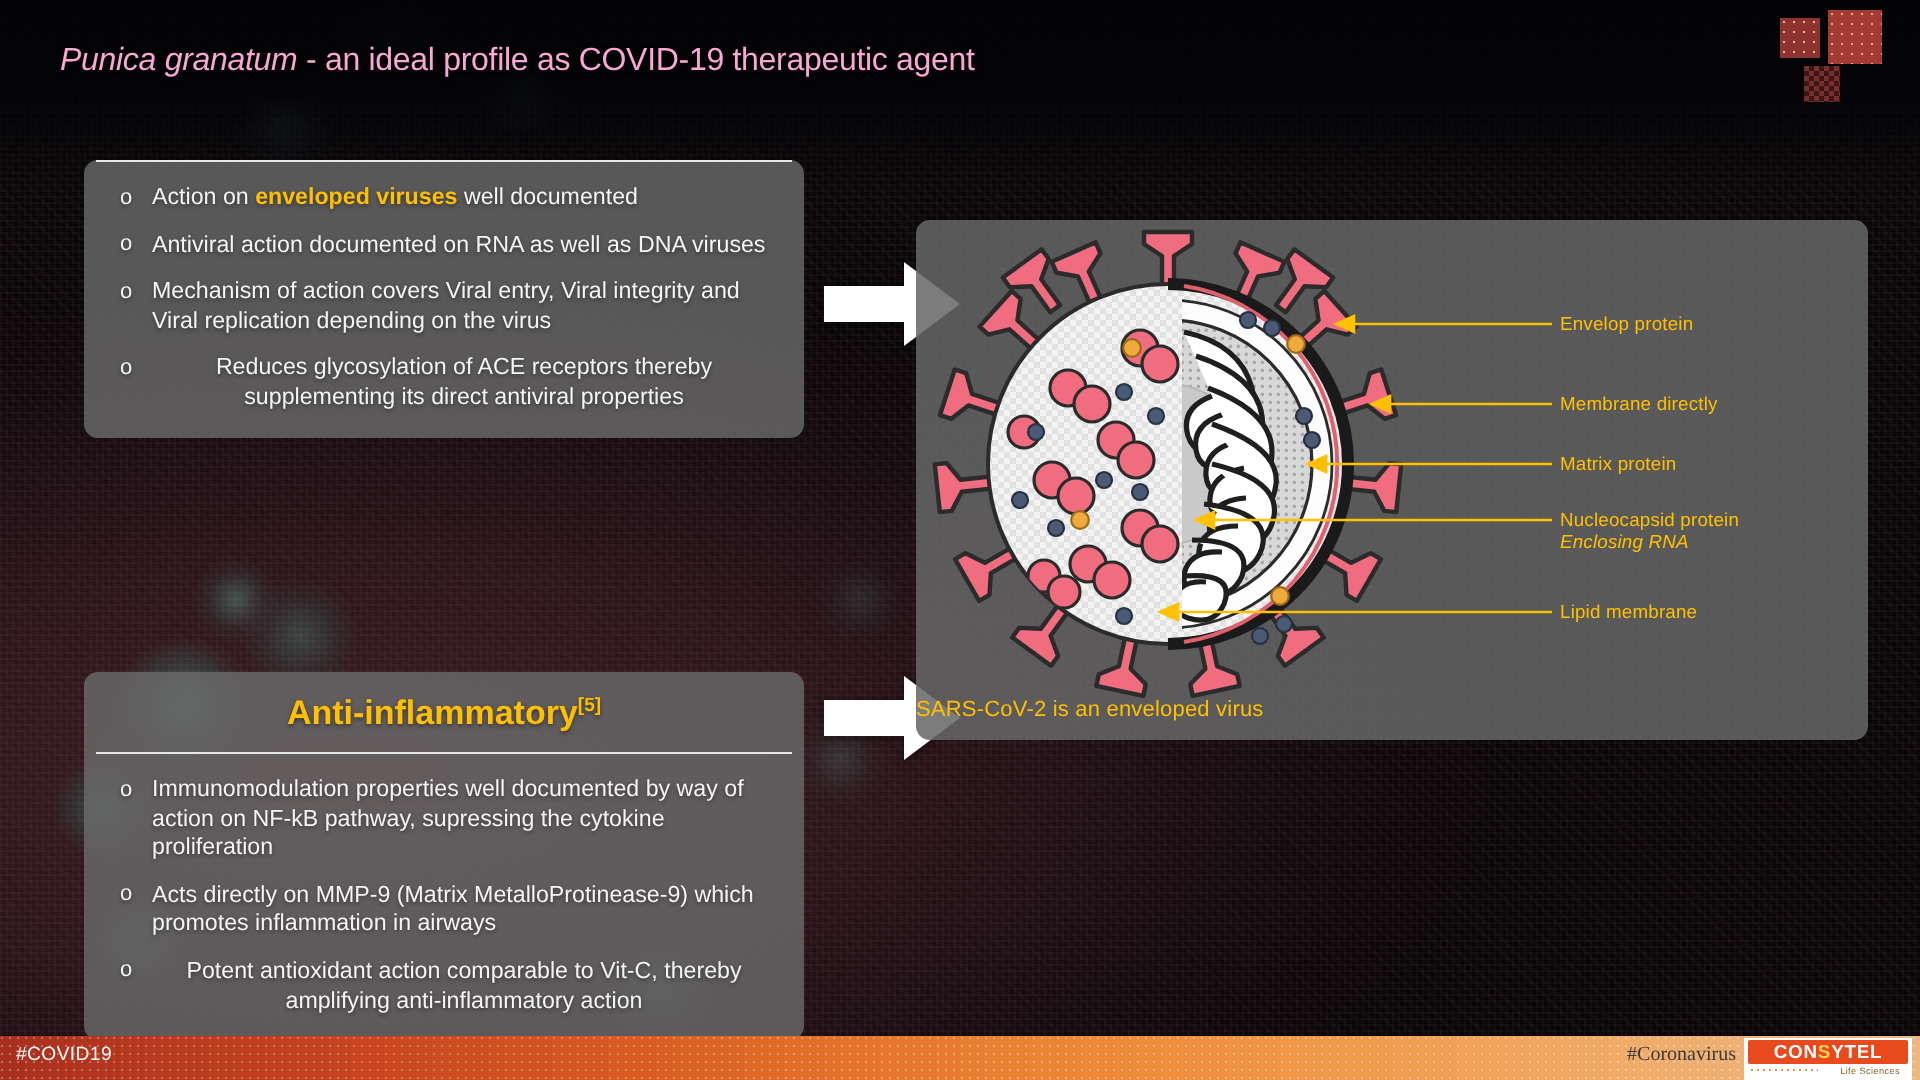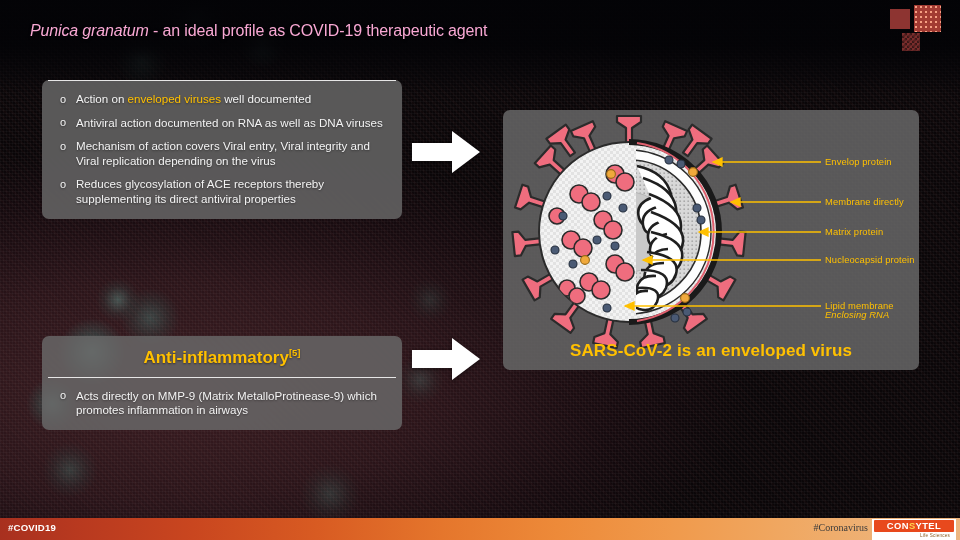--- a/index.html
+++ b/index.html
@@ -130,71 +130,70 @@
   ul.bullets { list-style: none; padding: 11px 14px 12px 16px; }
   ul.bullets li {
     position: relative;
     color: #f4f4f4;
     font-size: 11.6px;
     line-height: 14.6px;
     padding-left: 18px;
     margin-bottom: 9px;
     text-shadow: 0 1px 2px rgba(0,0,0,.4);
   }
-  ul.bullets li:last-child { margin-bottom: 0; }
+  ul.bullets li:last-child { margin-bottom: 0; text-align: center; }
   ul.bullets li::before {
     content: "o";
     position: absolute;
     left: 2px;
     top: -0.5px;
     font-size: 11px;
     color: #f4f4f4;
   }
-  .hl { color: #ffc000; font-weight: normal; }
+  .hl { color: #ffc000; font-weight: bold; }
 
   #panel-antiviral { left: 42px; top: 80px; width: 360px; }
   #panel-antiinflam { left: 42px; top: 336px; width: 360px; }
 
   
   .arrow { position: absolute; filter: drop-shadow(0 1px 2px rgba(0,0,0,.5)); }
   #arrow-1 { left: 412px; top: 131px; }
   #arrow-2 { left: 412px; top: 338px; }
 
   
   #panel-diagram {
     position: absolute;
-    left: 503px;
+    left: 458px;
     top: 110px;
-    width: 416px;
+    width: 476px;
     height: 260px;
     background: rgba(102,102,102,0.86);
     border-radius: 7px;
   }
 
   #virus-svg { position: absolute; left: 8px; top: 2px; }
   #leaders-svg { position: absolute; left: 0; top: 0; }
 
   .lbl {
     position: absolute;
     color: #ffc000;
     font-size: 9.4px;
     line-height: 11.4px;
     white-space: nowrap;
     letter-spacing: .1px;
   }
-  .lbl .it { font-style: italic; display: block; margin-top: 44px; }
+  .lbl .it { font-style: italic; display: block; }
 
   #caption {
     position: absolute;
     left: 0; right: 0;
     bottom: 9px;
-    text-align: center;
     color: #ffc000;
-    font-size: 17px;
-    font-weight: bold;
+    font-size: 11px;
+    font-weight: normal;
     letter-spacing: .1px;
   }
 
   
   #footer {
     position: absolute;
     left: 0; bottom: 0;
     width: 960px;
     height: 22px;
     background: linear-gradient(90deg,
@@ -204,21 +203,21 @@
   }
   #footer::after {
     content: "";
     position: absolute; inset: 0;
     background-image: radial-gradient(circle 0.8px at 1px 1px, rgba(255,255,255,.30) 50%, transparent 55%);
     background-size: 4px 4px;
     pointer-events: none;
   }
   #footer-left {
     position: absolute; left: 8px; top: 4px;
-    color: #ffffff; font-size: 9.6px; font-weight: bold;
+    color: #ffffff; font-size: 9.6px; font-weight: normal;
     letter-spacing: .2px; z-index: 2;
   }
   #footer-right {
     position: absolute; right: 92px; top: 4px;
     color: #3b3b3b; font-size: 10px; z-index: 2; font-family: Liberation Serif, serif;
   }
   #logo {
     position: absolute; right: 4px; top: 1px;
     width: 84px; height: 32px; z-index: 3;
     background: #ffffff;
@@ -271,21 +270,23 @@
       <li><span>Reduces  glycosylation of ACE receptors thereby supplementing  its direct antiviral  properties</span></li>
     </ul>
   </div>
 
   <div class="panel" id="panel-antiinflam">
     <div class="panel-head">
       <span>Anti-inflammatory</span><span class="sup">[5]</span>
     </div>
     <div class="panel-rule"></div>
     <ul class="bullets">
+      <li><span>Immunomodulation  properties well documented by way of action on NF-kB pathway, supressing the cytokine proliferation</span></li>
       <li><span>Acts directly on MMP-9 (Matrix MetalloProtinease-9) which  promotes  inflammation  in airways</span></li>
+      <li><span>Potent antioxidant action comparable  to Vit-C, thereby amplifying  anti-inflammatory  action</span></li>
     </ul>
   </div>
 
   <svg class="arrow" id="arrow-1" width="68" height="42" viewBox="0 0 68 42">
     <polygon points="0,12 40,12 40,0 68,21 40,42 40,30 0,30" fill="#ffffff"></polygon>
   </svg>
   <svg class="arrow" id="arrow-2" width="68" height="42" viewBox="0 0 68 42">
     <polygon points="0,12 40,12 40,0 68,21 40,42 40,30 0,30" fill="#ffffff"></polygon>
   </svg>
 

